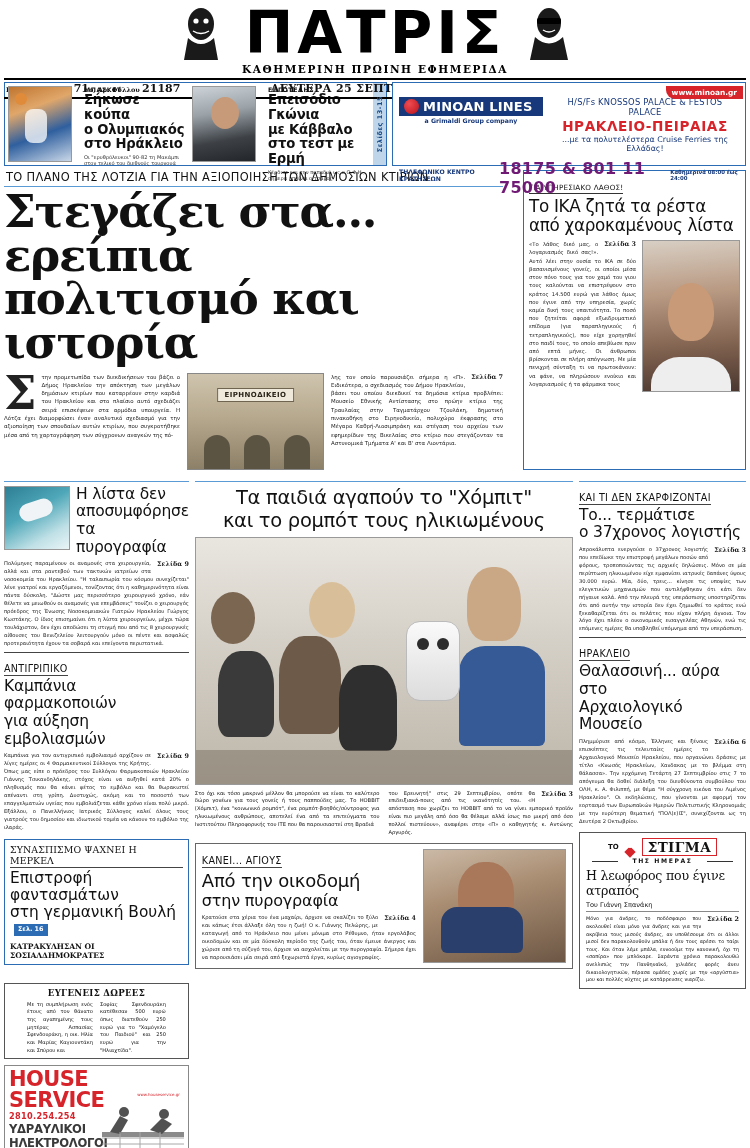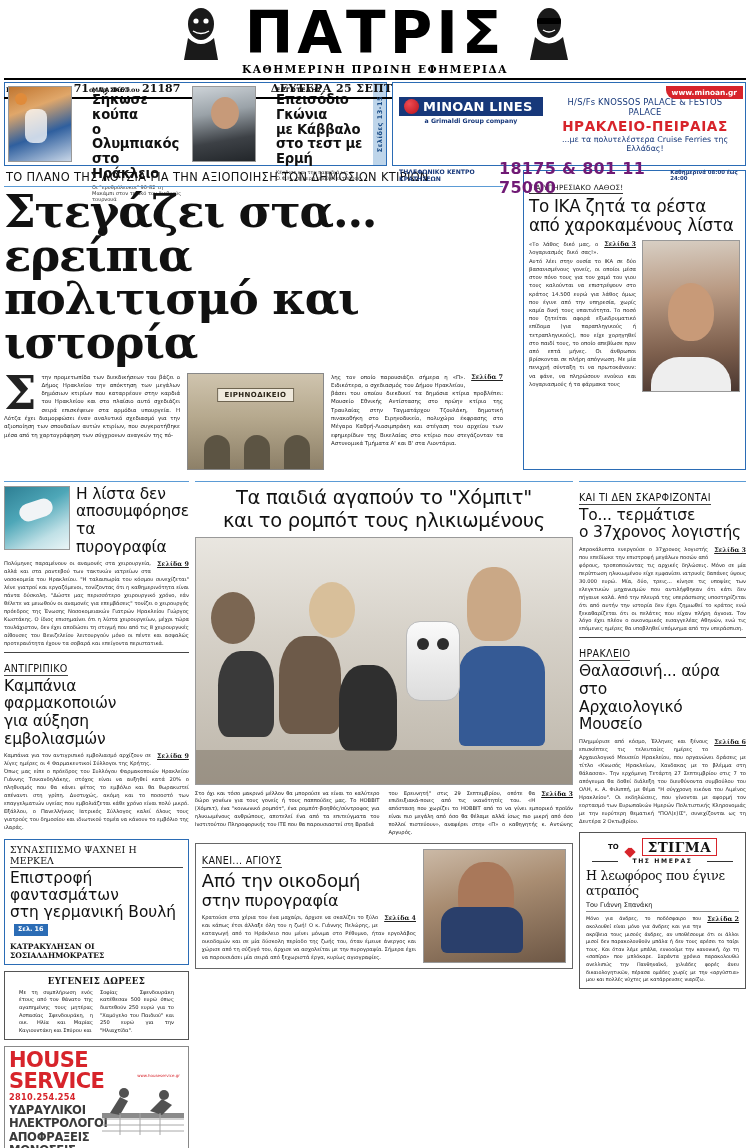--- a/index.html
+++ b/index.html
@@ -17,21 +17,21 @@
   .info-row{display:flex;align-items:baseline;justify-content:space-between;padding:2px 6px 2px 6px;font-family:"DejaVu Serif","Liberation Serif",serif;}
   .info-left{font-size:6.5px;font-weight:bold;}
   .info-left .big{font-size:11px;}
   .info-center{font-size:11px;font-weight:bold;letter-spacing:.4px;}
   .info-right{font-size:9px;font-weight:bold;}
   .rule-thin{border-top:2px solid #000;margin:0 4px;}
 
   
   .promo-row{display:flex;gap:5px;padding:4px;height:92px;box-sizing:border-box;}
   .sports-box{flex:0 0 383px;border:1px solid #2b6cb5;display:flex;box-sizing:border-box;background:#fff;}
-  .sp-item{display:flex;gap:20px;padding:3px;flex:1;min-width:0;justify-content:space-between;}
+  .sp-item{display:flex;gap:12px;padding:3px;flex:1;min-width:0;justify-content:space-between;}
   .sp-photo{width:62px;height:74px;flex:none;border:1px solid #999;position:relative;overflow:hidden;}
   .sp-photo.basket{background:linear-gradient(160deg,#c0752f 0%,#e0a76a 30%,#2f5f9e 62%,#c9d7e8 100%);}
   .sp-photo.ergo{background:linear-gradient(170deg,#cdd3d8 0%,#9aa2a8 35%,#3d4146 70%,#22262a 100%);}
   .sp-txt{flex:1;min-width:0;}
   .sp-kicker{font-size:6.2px;font-weight:bold;letter-spacing:.6px;color:#111;}
   .sp-head{font-size:13.2px;font-weight:bold;line-height:1.12;color:#111;letter-spacing:-.2px;}
   .sp-dek{font-size:5.1px;line-height:1.25;color:#333;margin-top:2px;}
   .sp-side{flex:0 0 13px;background:#bed5ea;display:flex;align-items:center;justify-content:center;}
   .sp-side span{writing-mode:vertical-rl;transform:rotate(180deg);font-size:6.5px;font-weight:bold;color:#1a4c86;letter-spacing:.5px;}
   .minoan-box{flex:1;border:1px solid #2b6cb5;box-sizing:border-box;position:relative;padding:5px 6px;background:#fff;}
@@ -59,21 +59,21 @@
   .lead-h1{font-family:"DejaVu Serif","Liberation Serif",serif;font-weight:bold;font-size:45px;line-height:.97;letter-spacing:-1.2px;color:#111;}
   .lead-h1 .l2{display:block;}
   .lead-body{display:flex;gap:7px;margin-top:8px;}
   .lead-col{font-size:5.45px;line-height:1.52;text-align:justify;color:#222;}
   .lead-c1{flex:0 0 176px;}
   .lead-c1 .dropcap{float:left;font-family:"DejaVu Serif","Liberation Serif",serif;font-size:46px;line-height:.8;font-weight:bold;margin:2px 5px 0 0;}
   .lead-photo{flex:0 0 135px;height:95px;border:1px solid #888;position:relative;overflow:hidden;background:linear-gradient(180deg,#cfc4ae 0%,#b6a98e 45%,#8d8068 100%);}
   .lead-photo .sign{position:absolute;left:50%;top:14px;transform:translateX(-50%);background:#efe9dc;border:1px solid #6e6450;padding:2px 7px;font-size:7px;font-weight:bold;letter-spacing:.4px;color:#2a2418;}
   .lead-photo .arch{position:absolute;bottom:0;width:26px;height:34px;background:#5c5443;border-radius:13px 13px 0 0;}
   .lead-c3{flex:1;min-width:0;}
-  .pg-ref{font-family:"DejaVu Serif","Liberation Serif",serif;font-weight:bold;font-size:6.4px;float:right;margin-left:6px;text-decoration:underline;}
+  .pg-ref{font-family:"DejaVu Serif","Liberation Serif",serif;font-weight:bold;font-size:6.4px;float:right;margin-left:6px;}
 
   .lead-side{flex:0 0 223px;border:1px solid #2b6cb5;box-sizing:border-box;padding:4px 5px;}
   .side-kicker{font-size:7.2px;letter-spacing:.2px;border-bottom:1px solid #333;display:inline-block;padding-bottom:1px;margin-bottom:3px;}
   .side-h{font-size:16.8px;line-height:1.14;color:#111;letter-spacing:-.3px;}
   .side-body{display:flex;gap:6px;margin-top:5px;}
   .side-txt{flex:1;min-width:0;font-size:5.3px;line-height:1.55;text-align:justify;color:#222;}
   .side-photo{flex:0 0 96px;height:150px;border:1px solid #999;background:linear-gradient(175deg,#d8cfc4 0%,#b99a83 35%,#7d5f4d 72%,#4a3730 100%);position:relative;overflow:hidden;}
   .side-photo .face{position:absolute;left:50%;top:28%;transform:translateX(-50%);width:46px;height:58px;border-radius:50% 50% 45% 45%;background:#c89a78;}
   .side-photo .shirt{position:absolute;bottom:0;left:50%;transform:translateX(-50%);width:80px;height:34px;background:#eee;border-radius:28px 28px 0 0;}
 
@@ -91,21 +91,21 @@
   .h-blk{font-size:15.5px;line-height:1.14;color:#111;letter-spacing:-.2px;}
   .body-sm{font-size:5.2px;line-height:1.53;text-align:justify;color:#222;margin-top:4px;}
   .kicker-u{font-size:9.6px;letter-spacing:.3px;border-bottom:1px solid #444;display:inline-block;padding-bottom:1px;}
 
   .merkel-box{border:1px solid #2b6cb5;box-sizing:border-box;padding:4px 5px;margin-top:7px;}
   .merkel-kicker{font-size:9.4px;font-family:"DejaVu Serif","Liberation Serif",serif;letter-spacing:.1px;border-bottom:1px solid #444;display:block;padding-bottom:1px;margin-bottom:2px;}
   .merkel-h{font-size:15.4px;line-height:1.12;position:relative;}
   .merkel-badge{display:inline-block;background:#2b6cb5;color:#fff;font-size:6.4px;font-weight:bold;padding:2px 4px;vertical-align:middle;margin-left:4px;}
   .merkel-dek{font-family:"DejaVu Serif","Liberation Serif",serif;font-size:7.6px;font-weight:bold;letter-spacing:-.1px;margin-top:3px;}
 
-  .donate-box{border:1px solid #555;box-sizing:border-box;padding:4px 14px;margin-top:6px;}
+  .donate-box{border:1px solid #555;box-sizing:border-box;padding:4px 22px;margin-top:18px;}
   .donate-title{text-align:center;font-family:"DejaVu Serif","Liberation Serif",serif;font-size:8.6px;font-weight:bold;letter-spacing:.3px;margin-bottom:3px;}
   .donate-cols{display:flex;gap:7px;}
   .donate-cols div{flex:1;font-size:5.1px;line-height:1.5;text-align:justify;}
 
   .house-ad{border:1px solid #888;margin-top:6px;padding:3px 4px;background:#fff;position:relative;overflow:hidden;height:104px;box-sizing:border-box;}
   .house-t{font-family:"DejaVu Sans","Liberation Sans",sans-serif;font-weight:bold;font-size:21px;color:#d7242b;letter-spacing:-.6px;line-height:1;}
   .house-ph{font-size:8.2px;font-weight:bold;color:#d7242b;letter-spacing:.3px;}
   .house-url{font-size:4px;color:#d7242b;position:absolute;right:8px;top:26px;}
   .house-list{margin-top:2px;}
   .house-list div{font-family:"DejaVu Sans","Liberation Sans",sans-serif;font-weight:bold;font-size:11.6px;line-height:1.16;color:#3a3a3a;letter-spacing:-.3px;}

